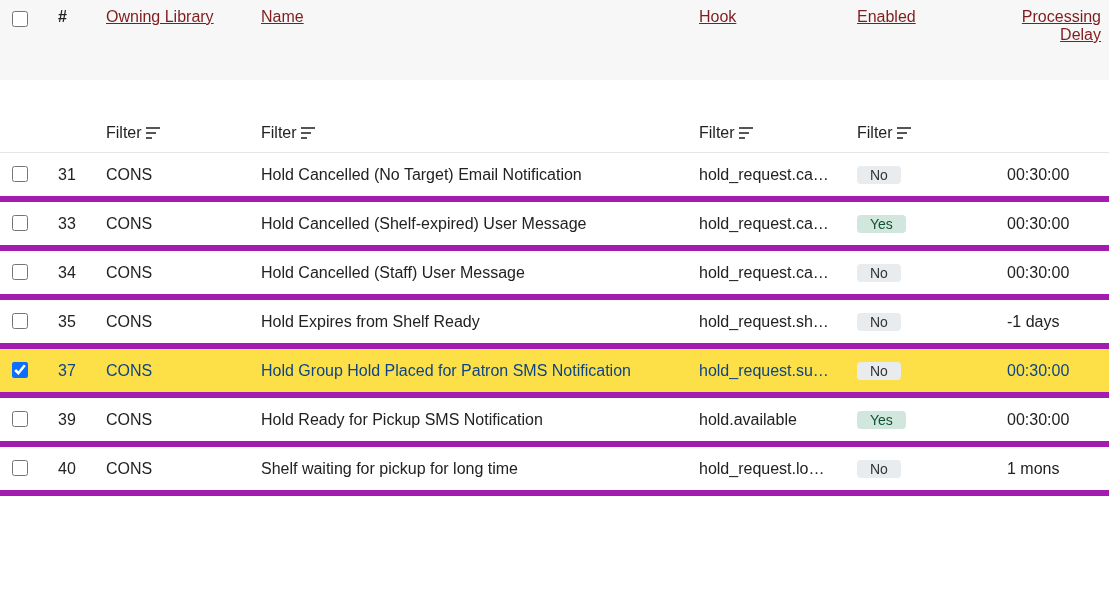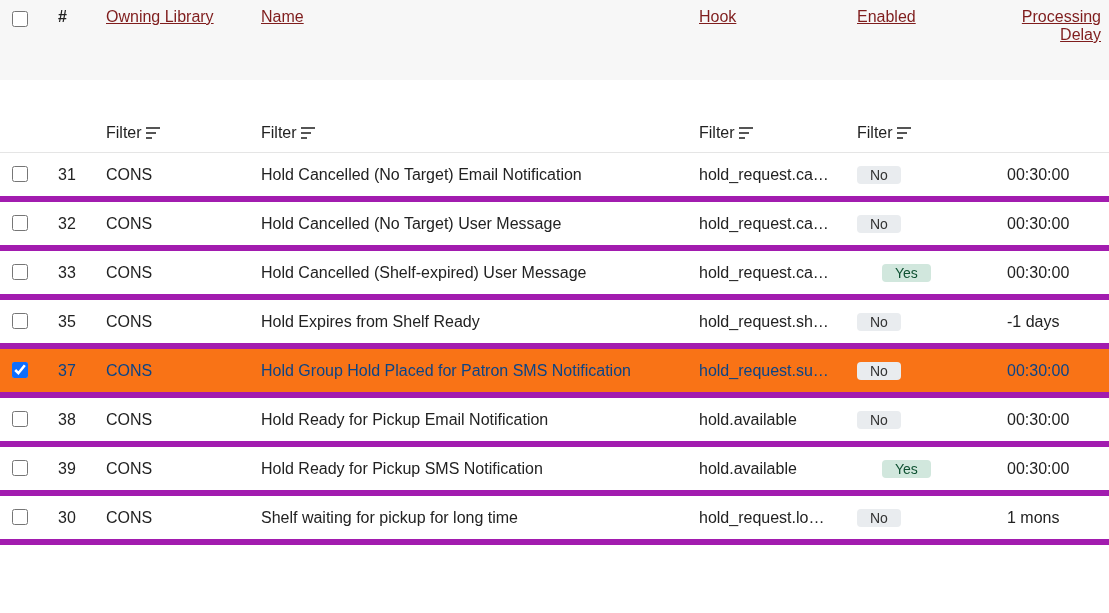--- a/index.html
+++ b/index.html
@@ -16,24 +16,24 @@
   thead.filter-row th { font-weight:400; padding:10px 8px; border-bottom:1px solid #e5e5e5; text-align:left; }
   .filter-label { color:#222; }
   .filter-btn { display:inline-flex; align-items:center; gap:4px; cursor:pointer; }
   .sort-lines { display:inline-block; width:14px; height:12px; position:relative; }
   .sort-lines span { position:absolute; left:0; height:2px; background:#555; }
   .sort-lines span:nth-child(1){ top:0; width:14px; }
   .sort-lines span:nth-child(2){ top:5px; width:10px; }
   .sort-lines span:nth-child(3){ top:10px; width:6px; }
   tbody tr { border-bottom:6px solid #a21caf; }
   tbody td { padding:10px 8px; vertical-align:middle; white-space:nowrap; overflow:hidden; text-overflow:ellipsis; }
-  tbody tr.sel { background:#f97316; color:#0b4487; }
+  tbody tr.sel { background:#fde047; color:#0b4487; }
   .badge { display:inline-block; border-radius:4px; padding:1px 13px; font-size:14px; }
   .badge-no { background:#e9ecef; color:#333; }
-  .badge-yes { background:#d1e7dd; color:#0f5132;margin-left:25px; }
+  .badge-yes { background:#d1e7dd; color:#0f5132; }
   .chk { width:16px; height:16px; accent-color:#0d6efd; }
   col.c-chk { width:50px; }
   col.c-num { width:48px; }
   col.c-lib { width:155px; }
   col.c-name { width:438px; }
   col.c-hook { width:158px; }
   col.c-en { width:150px; }
   col.c-proc { width:110px; }
   th.col-num { font-weight:700; }
 </style>
@@ -127,34 +127,34 @@
           <td><input type="checkbox" class="chk" style=""></td>
           <td>31</td>
           <td>CONS</td>
           <td>Hold Cancelled (No Target) Email Notification</td>
           <td>hold_request.ca…</td>
           <td><span class="badge badge-no">No</span></td>
           <td>00:30:00</td>
         </tr>
         <tr>
           <td><input type="checkbox" class="chk" style=""></td>
-          <td>32</td>
-          <td>CONS</td>
-          <td>Hold Cancelled (No Target) User Message</td>
-          <td>hold_request.ca…</td>
-          <td><span class="badge badge-no">No</span></td>
-          <td>00:30:00</td>
-        </tr>
-        <tr>
-          <td><input type="checkbox" class="chk" style=""></td>
           <td>33</td>
           <td>CONS</td>
           <td>Hold Cancelled (Shelf-expired) User Message</td>
           <td>hold_request.ca…</td>
           <td><span class="badge badge-yes">Yes</span></td>
+          <td>00:30:00</td>
+        </tr>
+        <tr>
+          <td><input type="checkbox" class="chk" style=""></td>
+          <td>34</td>
+          <td>CONS</td>
+          <td>Hold Cancelled (Staff) User Message</td>
+          <td>hold_request.ca…</td>
+          <td><span class="badge badge-no">No</span></td>
           <td>00:30:00</td>
         </tr>
         <tr>
           <td><input type="checkbox" class="chk" style=""></td>
           <td>35</td>
           <td>CONS</td>
           <td>Hold Expires from Shelf Ready</td>
           <td>hold_request.sh…</td>
           <td><span class="badge badge-no">No</span></td>
           <td>-1 days</td>
@@ -163,39 +163,30 @@
           <td><input type="checkbox" class="chk" checked="" style=""></td>
           <td>37</td>
           <td>CONS</td>
           <td>Hold Group Hold Placed for Patron SMS Notification</td>
           <td>hold_request.su…</td>
           <td><span class="badge badge-no">No</span></td>
           <td>00:30:00</td>
         </tr>
         <tr>
           <td><input type="checkbox" class="chk" style=""></td>
-          <td>38</td>
-          <td>CONS</td>
-          <td>Hold Ready for Pickup Email Notification</td>
-          <td>hold.available</td>
-          <td><span class="badge badge-no">No</span></td>
-          <td>00:30:00</td>
-        </tr>
-        <tr>
-          <td><input type="checkbox" class="chk" style=""></td>
           <td>39</td>
           <td>CONS</td>
           <td>Hold Ready for Pickup SMS Notification</td>
           <td>hold.available</td>
           <td><span class="badge badge-yes">Yes</span></td>
           <td>00:30:00</td>
         </tr>
         <tr>
           <td><input type="checkbox" class="chk" style=""></td>
-          <td>30</td>
+          <td>40</td>
           <td>CONS</td>
           <td>Shelf waiting for pickup for long time</td>
           <td>hold_request.lo…</td>
           <td><span class="badge badge-no">No</span></td>
           <td>1 mons</td>
         </tr>
       </tbody>
 </table>
 </div>
 

